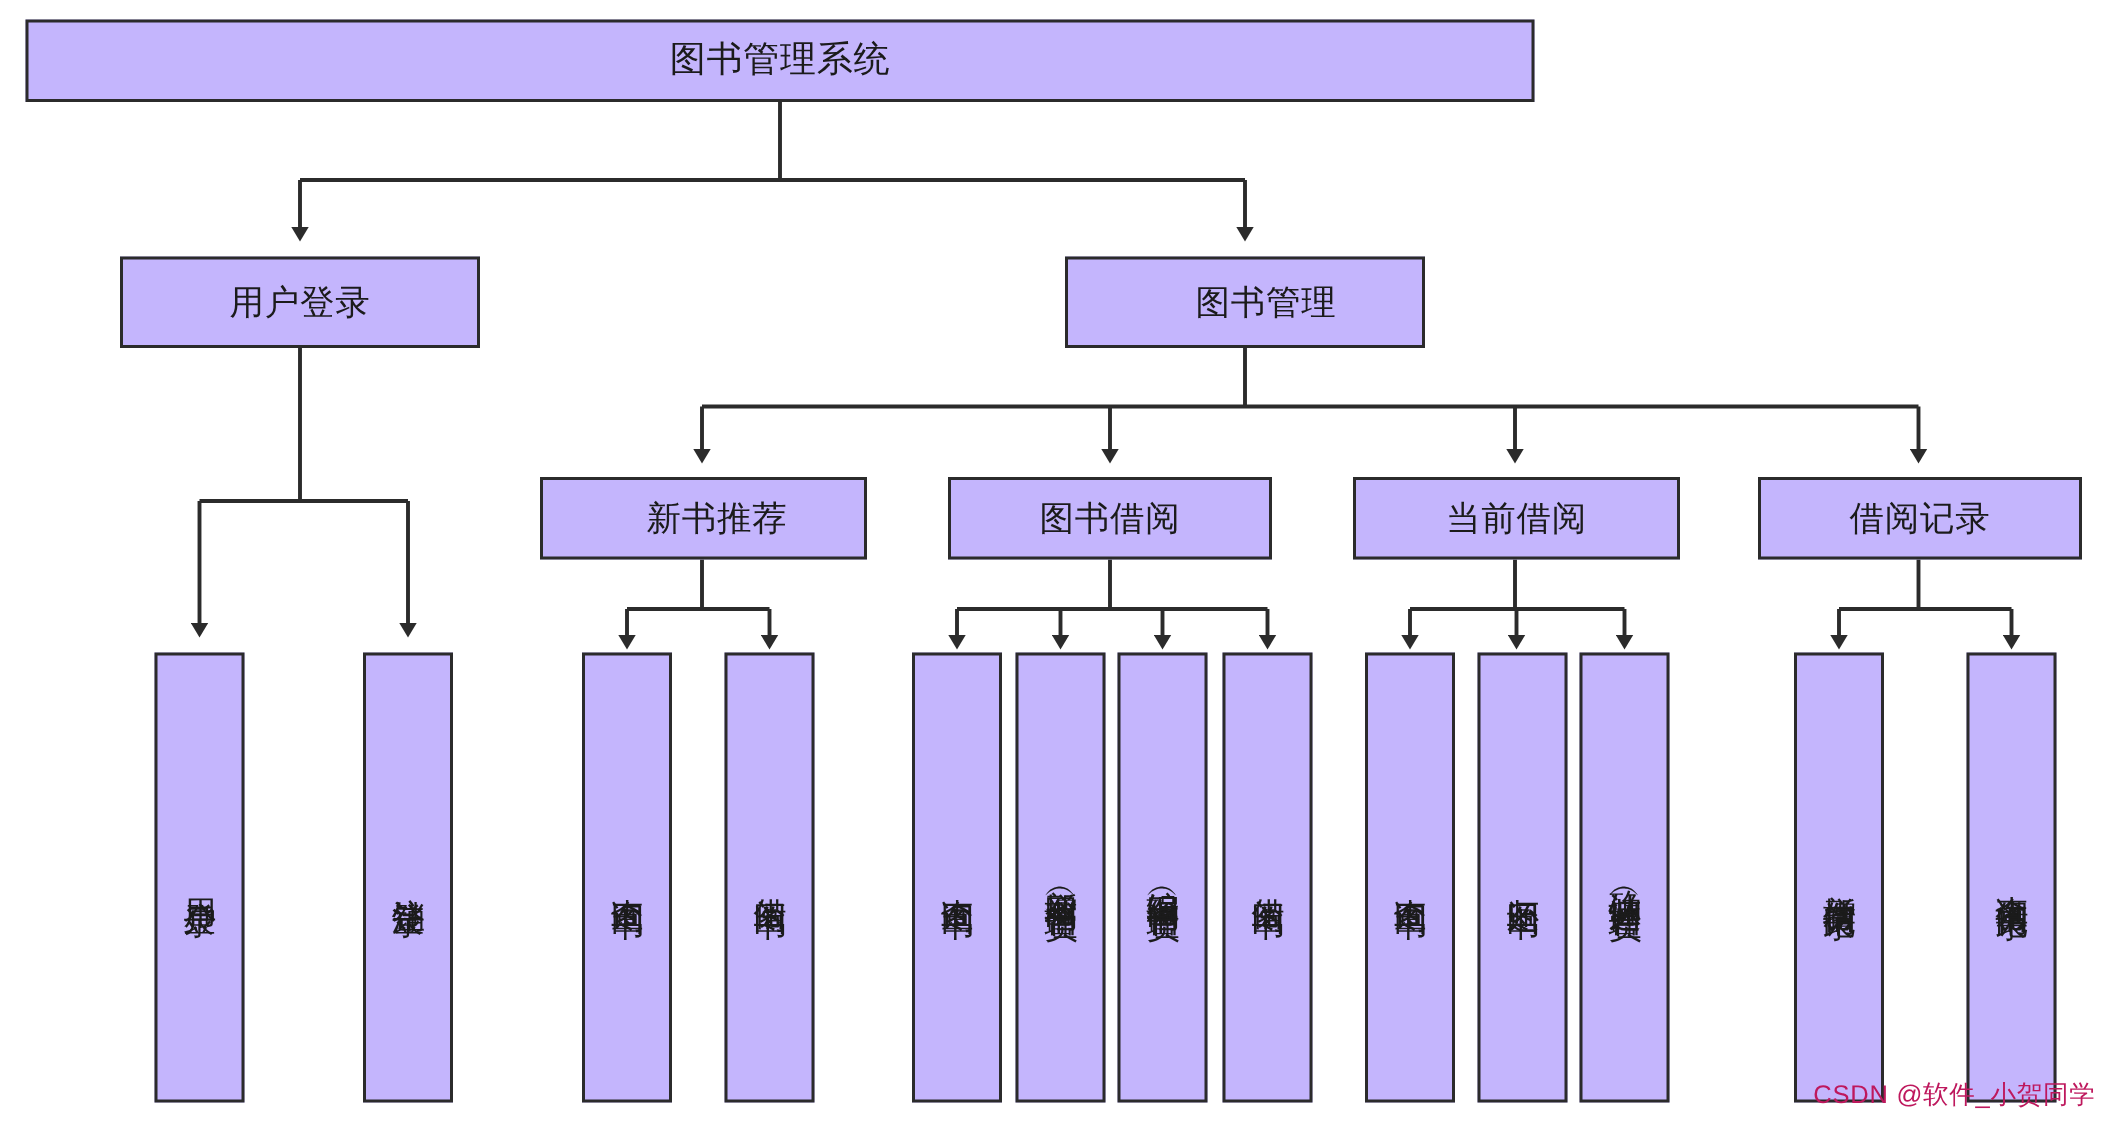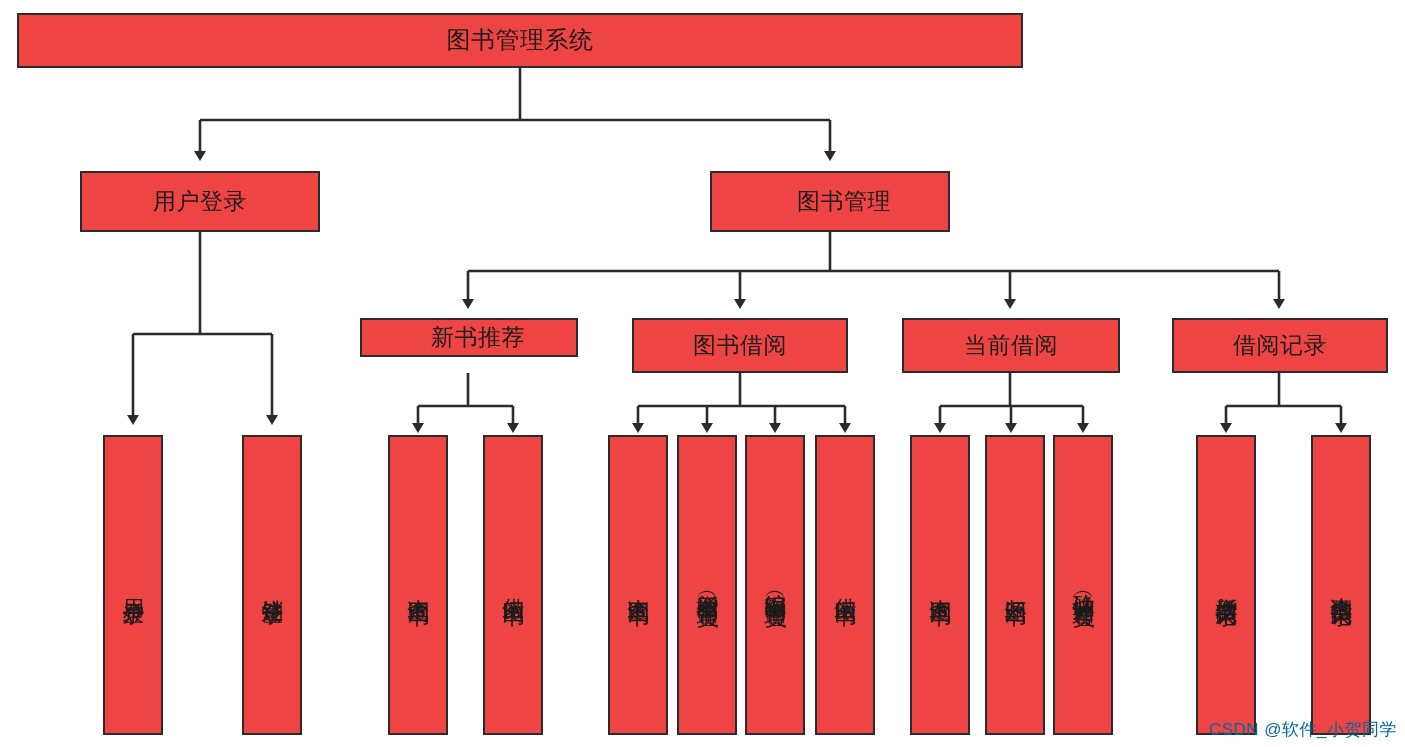--- a/index.html
+++ b/index.html
@@ -22,21 +22,21 @@
     position: absolute;
     left: 0;
     top: 0;
     width: 1405px;
     height: 747px;
   }
   .node {
     position: absolute;
     box-sizing: border-box;
     border: 2px solid #2b2b2b;
-    background: #ef4444;
+    background: #c4b5fd;
     display: flex;
     align-items: center;
     justify-content: center;
     color: #1b1b1b;
   }
   .node.horiz {
     font-size: 23px;
     letter-spacing: 0.5px;
     line-height: 1.1;
   }
@@ -59,21 +59,21 @@
   }
   .hlabel {
     display: block;
     white-space: nowrap;
   }
   .watermark {
     position: absolute;
     right: 8px;
     bottom: 6px;
     font-size: 17px;
-    color: #0369a1;
+    color: #be185d;
     letter-spacing: 0.5px;
     white-space: nowrap;
     margin-left: 20px;
   }
 </style>
 </head>
 <body>
 
 <div id="canvas">
 
@@ -131,21 +131,21 @@
     <span class="hlabel">图书管理系统</span>
   </div>
 
   <div class="node horiz" style="left:80px; top:171px; width:240px; height:61px;">
     <span class="hlabel">用户登录</span>
   </div>
   <div class="node horiz" style="left:710px; top:171px; width:240px; height:61px;padding-left:28px;">
     <span class="hlabel">图书管理</span>
   </div>
 
-  <div class="node horiz" style="left:360px; top:318px; width:218px; height:39px;padding-left:18px;">
+  <div class="node horiz" style="left:360px; top:318px; width:218px; height:55px;padding-left:18px;">
     <span class="hlabel">新书推荐</span>
   </div>
   <div class="node horiz" style="left:632px; top:318px; width:216px; height:55px;align-items:center;">
     <span class="hlabel">图书借阅</span>
   </div>
   <div class="node horiz" style="left:902px; top:318px; width:218px; height:55px;">
     <span class="hlabel">当前借阅</span>
   </div>
   <div class="node horiz" style="left:1172px; top:318px; width:216px; height:55px;">
     <span class="hlabel">借阅记录</span>

